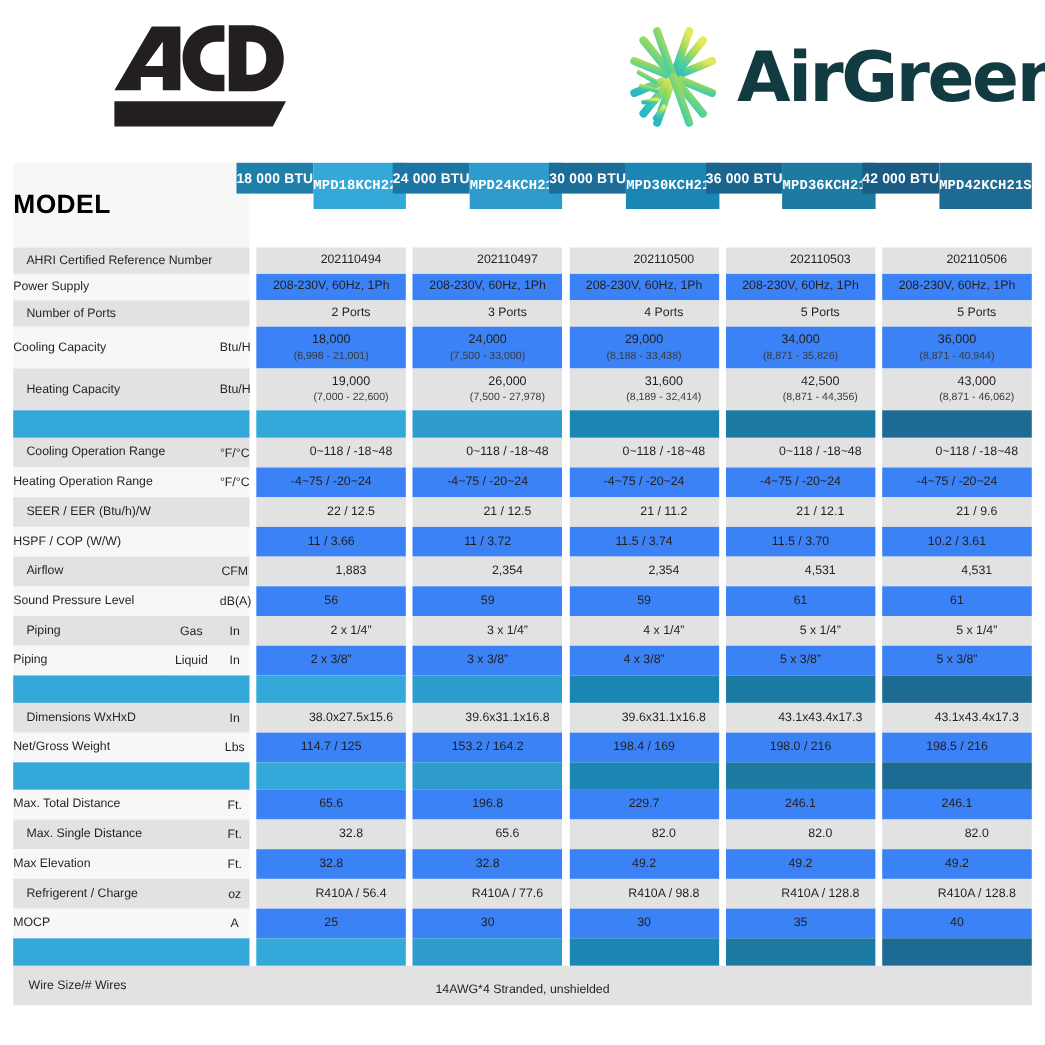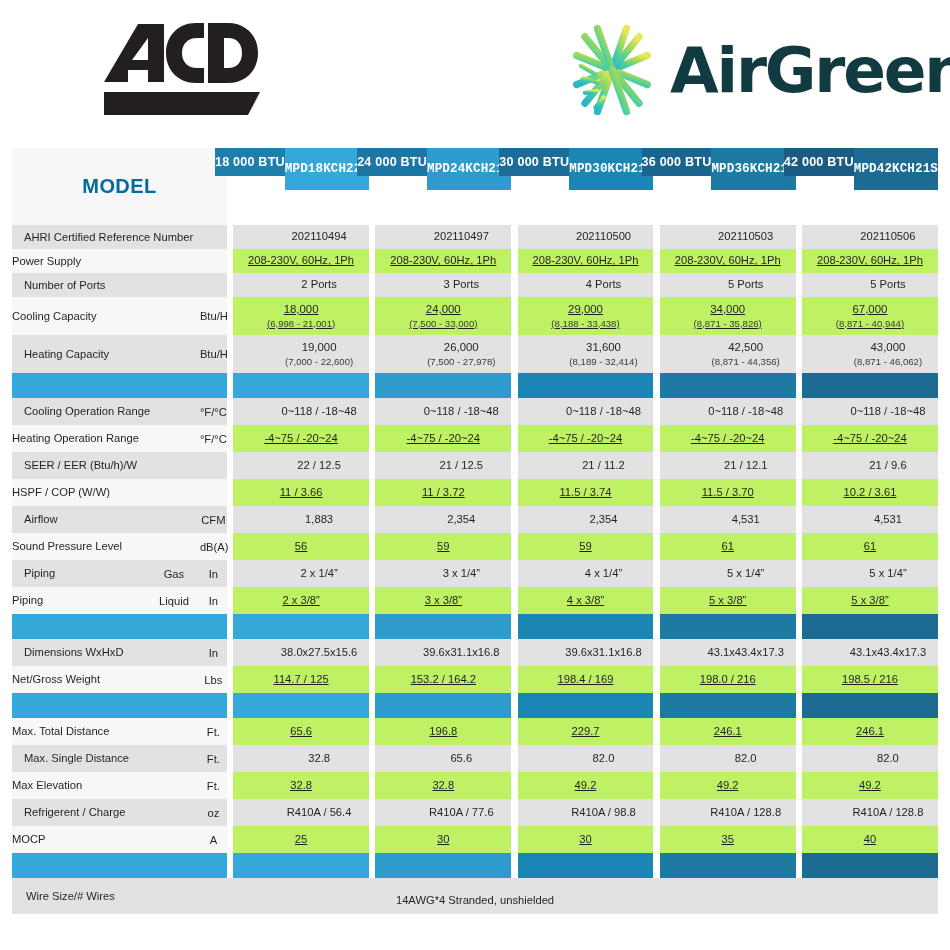--- a/index.html
+++ b/index.html
@@ -58,30 +58,30 @@
   }
   .sub.shade{background:#e2e2e2;}
   .sub.plain{background:#f7f7f7;}
 
   
   .val{
     text-align:center;font-size:11.2px;color:#231f20;height:24px;
     line-height:1.2;
   }
   .val.shade{background:#e2e2e2;padding-left:36px;}
-  .val.plain{background:#bef264;text-decoration:underline;}
+  .val.plain{background:#3b82f6;}
   .val .sm{display:block;font-size:9.6px;color:#3a3a3a;margin-top:1px;}
   .val .big{display:block;font-size:11.4px;}
 
   .gap{background:#ffffff;}
 
   
   .modelcell{
-    background:#f7f7f7;height:77px;text-align:center;
-    font-size:20px;font-weight:bold;color:#0369a1;letter-spacing:.4px;
+    background:#f7f7f7;height:77px;text-align:left;
+    font-size:24px;font-weight:bold;color:#000000;letter-spacing:.4px;
   }
 
   
   .hcell{height:77px;padding:0;vertical-align:bottom;}
   .hbox{height:77px;display:flex;flex-direction:row;justify-content:flex-end;}
   .htop{flex:1 1 auto;}
   .hbtu{
     height:28px;display:flex;align-items:center;justify-content:center;
     font-size:12.6px;font-weight:bold;color:#fff;letter-spacing:.2px;
     white-space:nowrap;
@@ -301,21 +301,21 @@
               <span class="big">29,000</span>
               <span class="sm">(8,188 - 33,438)</span>
             </td>
             <td class="gap"></td>
             <td class="val plain">
               <span class="big">34,000</span>
               <span class="sm">(8,871 - 35,826)</span>
             </td>
             <td class="gap"></td>
             <td class="val plain">
-              <span class="big">67,000</span>
+              <span class="big">36,000</span>
               <span class="sm">(8,871 - 40,944)</span>
             </td>
           </tr>
           <tr class="r-tall">
             <td class="lab shade" colspan="2">Heating Capacity</td>
             <td class="sub shade">Btu/H</td>
             <td class="gap"></td>
             <td class="val shade">
               <span class="big">19,000</span>
               <span class="sm">(7,000 - 22,600)</span>

